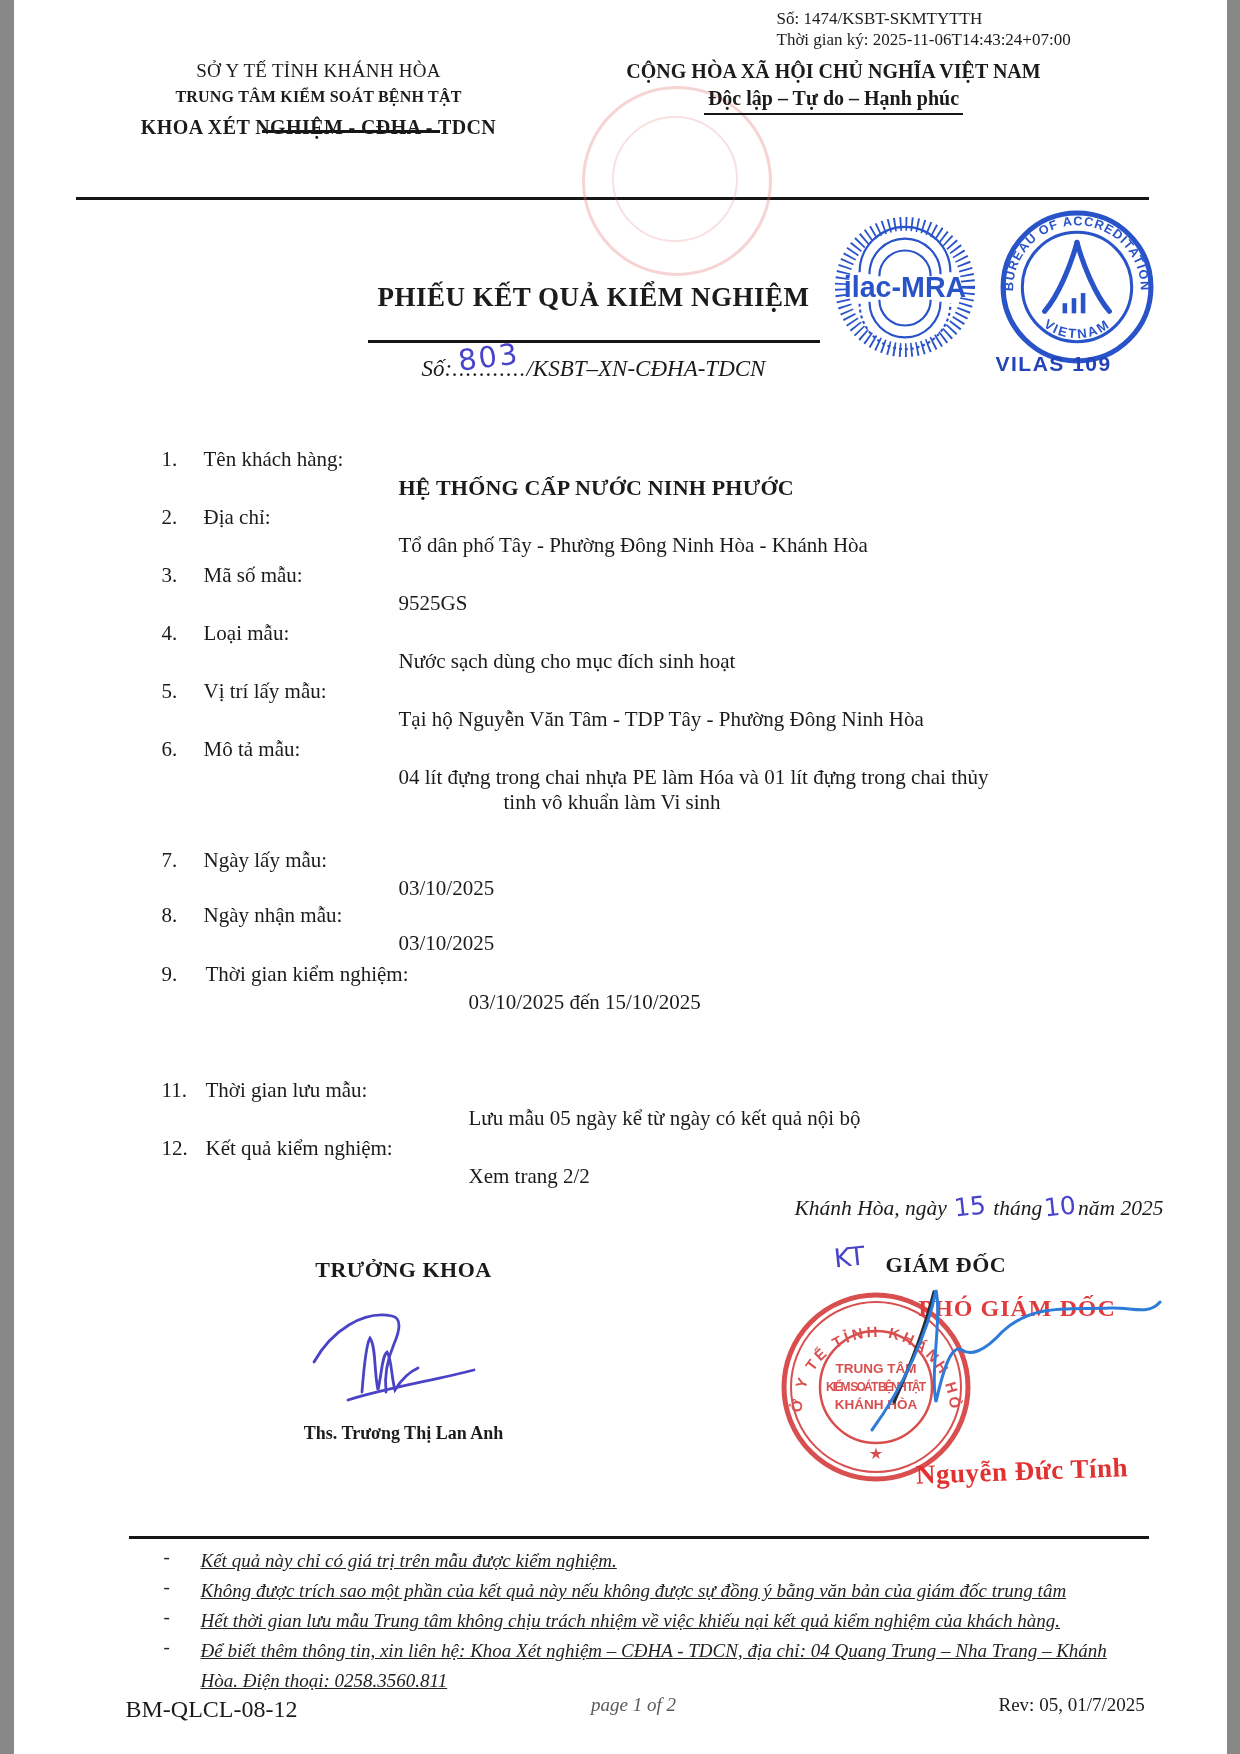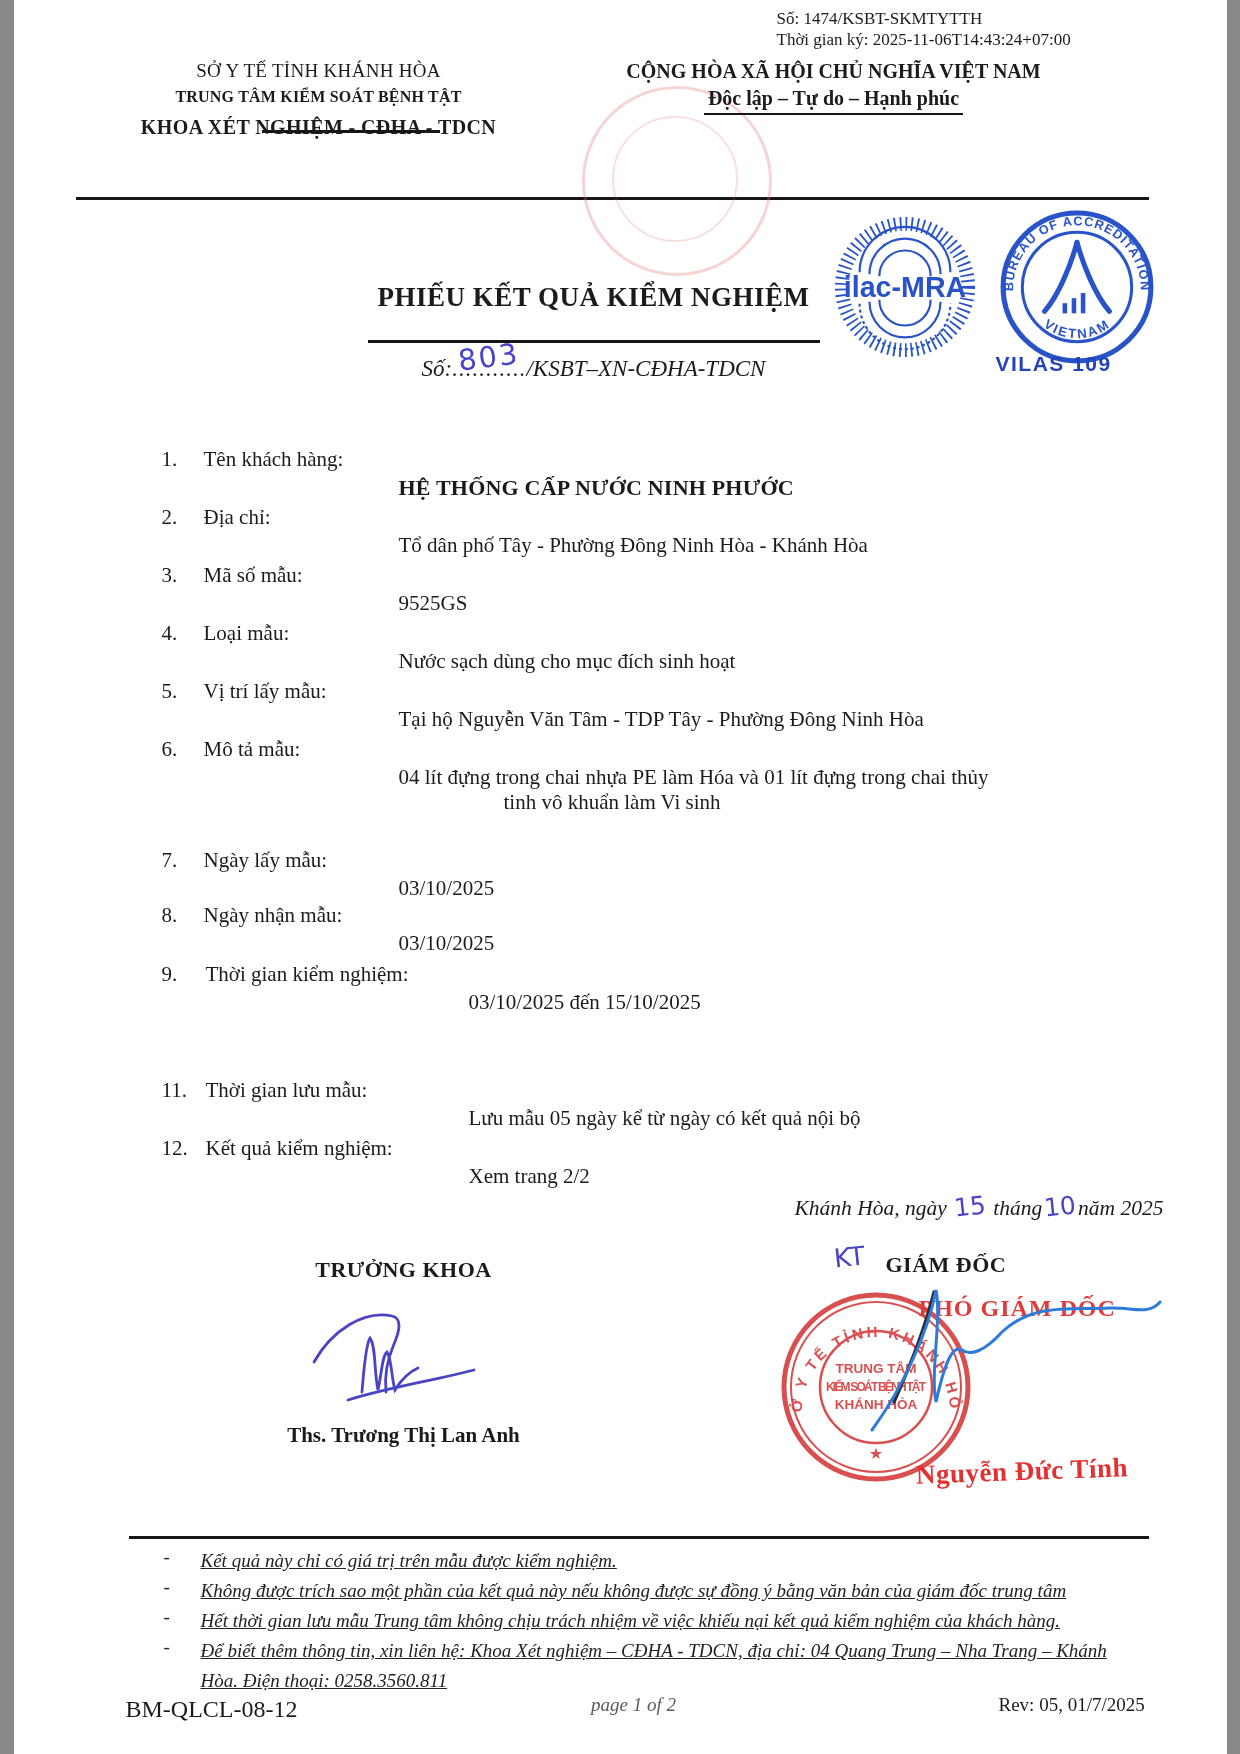--- a/index.html
+++ b/index.html
@@ -55,21 +55,21 @@
   .val2{left:490px;top:790px;font-size:21px;}
 
   
   .dateline{left:645px;top:1192px;width:505px;text-align:right;font-size:21.5px;font-style:italic;}
   .d-hand{display:inline-block;font-size:25px;font-style:normal;transform:rotate(-6deg);
           margin:0 2px;}
 
   
   .sigL-title{left:230px;top:1257px;width:320px;text-align:center;font-size:22px;font-weight:bold;
               letter-spacing:.5px;}
-  .sigL-name{left:230px;top:1423px;width:320px;text-align:center;font-size:21px;font-weight:bold;}
+  .sigL-name{left:230px;top:1423px;width:320px;text-align:center;font-size:18px;font-weight:bold;}
   .kt{left:820px;top:1242px;font-size:26px;transform:rotate(-6deg);z-index:3;}
   .sigR-title{left:872px;top:1252px;font-size:22px;font-weight:bold;letter-spacing:.5px;z-index:3;}
   .deputy{left:905px;top:1295px;font-size:24px;font-weight:bold;color:#e23a3a;
           letter-spacing:1px;z-index:3;}
   .sigR-name{left:868px;top:1456px;width:280px;text-align:center;font-size:27px;font-weight:bold;
              color:#e23131;transform:rotate(-2deg);z-index:3;letter-spacing:.5px;}
   .seal{left:764px;top:1289px;z-index:2;}
   .sigL-svg{left:292px;top:1300px;z-index:2;}
   .sigR-svg{left:850px;top:1262px;z-index:4;}
 

